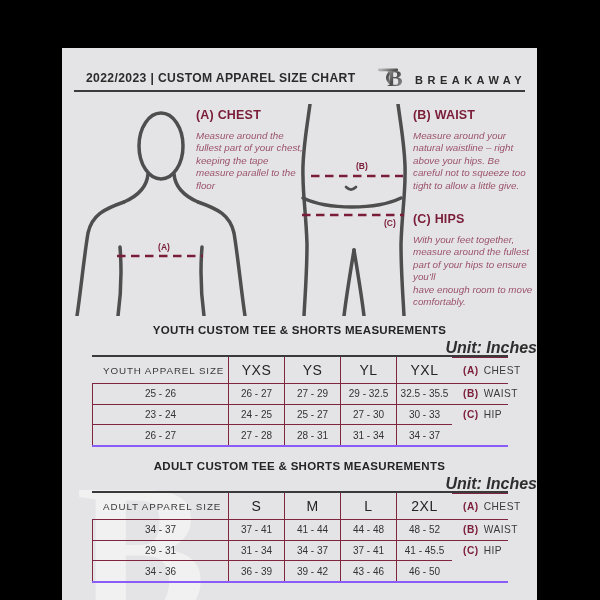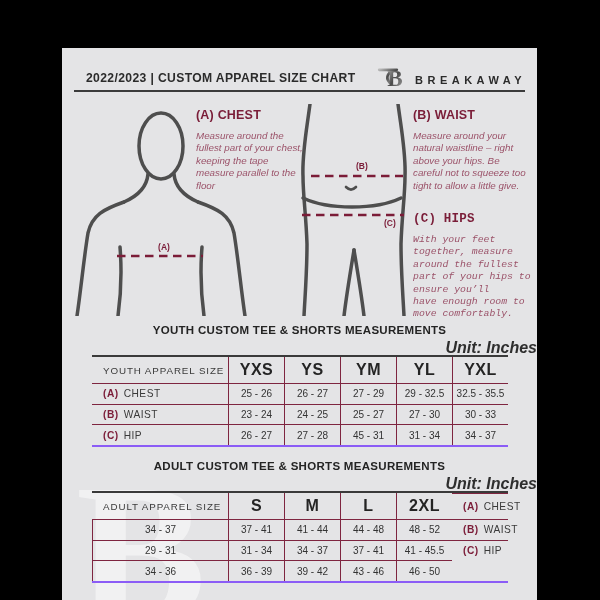--- a/index.html
+++ b/index.html
@@ -50,21 +50,21 @@
     grid-template-rows:26px repeat(3,20.7px);
     border-top:2px solid #3a3a3a;border-bottom:2px solid #8b5cf6;z-index:2;
   }
   .st .c{
     border-left:1.5px solid #7e2540;border-top:1.5px solid #7e2540;
     display:flex;align-items:center;justify-content:center;
     font-size:10px;color:#333;
   }
   .st .col0{border-left:none;}
   .st .r0{border-top:none;}
-  .st .h{font-weight:bold;font-size:16px;color:#242424;letter-spacing:.5px;}
+  .st .h{font-weight:normal;font-size:14px;color:#242424;letter-spacing:.5px;}
   .st .label-h{font-weight:normal;font-size:9.8px;letter-spacing:.9px;color:#3a3a3a;
     justify-content:flex-start;padding-left:11px;}
   .st .lab{justify-content:flex-start;padding-left:11px;gap:5px;
     font-size:10.2px;letter-spacing:.5px;color:#3a3a3a;}
   .st .pref{color:#7b1c38;font-weight:bold;}
   
   .watermark{
     position:absolute;left:14px;top:424px;z-index:1;
     font-family:"Liberation Serif",serif;font-weight:bold;
     font-size:195px;line-height:160px;color:#ffffff;opacity:.5;
@@ -123,36 +123,35 @@
   <span class="diag-label" style="left:322px;top:170px;">(C)</span>
 
   <div class="instr" style="left:134px;top:60px;width:108px;">
     <div class="instr-title">(A) CHEST</div>
     <div class="instr-body">Measure around the fullest part of your chest, keeping the tape measure parallel to the floor</div>
   </div>
   <div class="instr" style="left:351px;top:60px;width:116px;">
     <div class="instr-title">(B) WAIST</div>
     <div class="instr-body">Measure around your natural waistline – right above your hips. Be careful not to squeeze too tight to allow a little give.</div>
   </div>
-  <div class="instr" style="left:351px;top:164px;width:120px;font-family:Liberation Mono, monospace;">
+  <div class="instr" style="left:351px;top:164px;width:120px;">
     <div class="instr-title">(C) HIPS</div>
     <div class="instr-body">With your feet together, measure around the fullest part of your hips to ensure you’ll
 have enough room to move comfortably.</div>
   </div>
 
   <div class="watermark">B</div>
 
   <div class="sec-title" style="top:276px;">YOUTH CUSTOM TEE &amp; SHORTS MEASUREMENTS</div>
   <div class="sec-unit" style="top:291px;">Unit: Inches</div>
 
   <div class="st" style="top:307px;">
     <div class="c h label-h col0 r0">YOUTH APPAREL SIZE</div>
     <div class="c h r0">YXS</div>
     <div class="c h r0">YS</div>
-    <div class="c h r0">YM</div>
     <div class="c h r0">YL</div>
     <div class="c h r0">YXL</div>
 
     <div class="c lab col0">
       <span class="pref">(A)</span>
       <span>CHEST</span>
     </div>
     <div class="c">25 - 26</div>
     <div class="c">26 - 27</div>
     <div class="c">27 - 29</div>
@@ -168,21 +167,21 @@
     <div class="c">25 - 27</div>
     <div class="c">27 - 30</div>
     <div class="c">30 - 33</div>
 
     <div class="c lab col0">
       <span class="pref">(C)</span>
       <span>HIP</span>
     </div>
     <div class="c">26 - 27</div>
     <div class="c">27 - 28</div>
-    <div class="c">45 - 31</div>
+    <div class="c">28 - 31</div>
     <div class="c">31 - 34</div>
     <div class="c">34 - 37</div>
   </div>
 
   <div class="sec-title" style="top:412px;">ADULT CUSTOM TEE &amp; SHORTS MEASUREMENTS</div>
   <div class="sec-unit" style="top:427px;">Unit: Inches</div>
 
   <div class="st" style="top:443px;">
     <div class="c h label-h col0 r0">ADULT APPAREL SIZE</div>
     <div class="c h r0">S</div>

